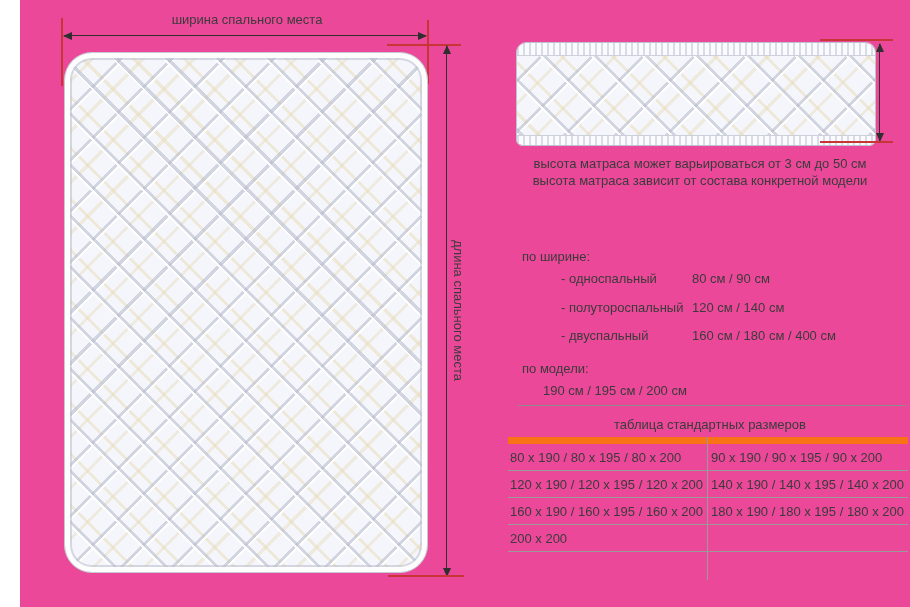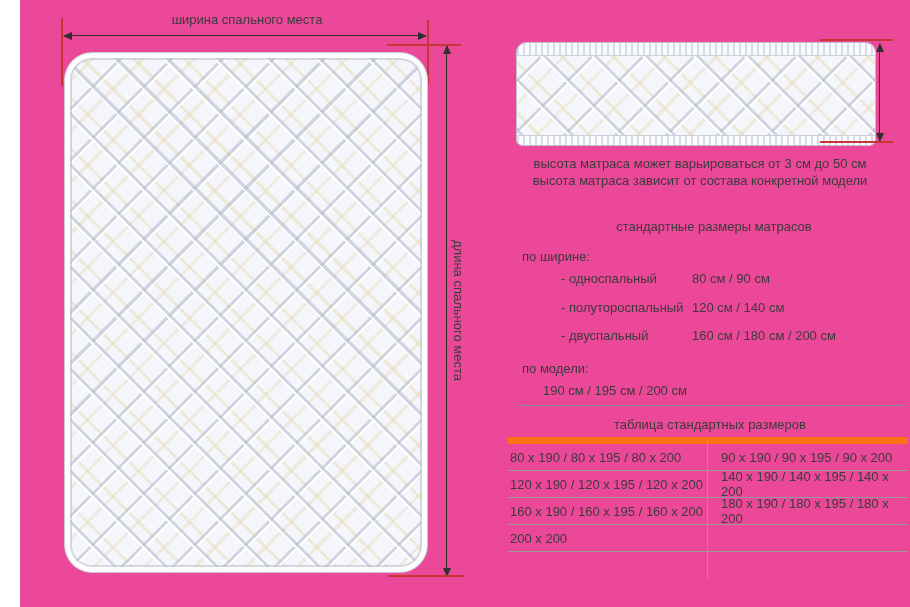--- a/index.html
+++ b/index.html
@@ -58,21 +58,21 @@
   .rot-label{writing-mode:vertical-rl;left:431px;top:240px;height:160px;}
   .notes{left:500px;top:155px;width:360px;line-height:17px;text-align:center;}
   .size-row{left:541px;}
   .size-row .lbl{display:inline-block;width:131px;}
   .rule{background:#8c8c8c;height:1px;}
 
   
   .size-table{left:488px;top:437px;width:400px;border-top:7px solid #f97316;}
   .size-table .trow{display:flex;height:26px;align-items:center;border-bottom:1px solid #999;}
   .size-table .cell-l{width:199px;padding-left:2px;box-sizing:border-box;}
-  .size-table .cell-r{flex:1;padding-left:14px;box-sizing:border-box;}
+  .size-table .cell-r{flex:1;padding-left:4px;box-sizing:border-box;}
   .v-divider{left:687px;top:437px;width:1px;height:143px;background:#999;}
 </style>
 </head>
 <body>
 
 <div class="canvas">
 
   <div class="abs center" style="left:77px;top:12px;width:300px;">ширина спального места</div>
 
   <div class="abs h-arrow" style="left:44px;top:35px;width:362px;"></div>
@@ -97,32 +97,31 @@
 
   <div class="abs v-arrow" style="left:859px;top:44px;height:97px;"></div>
   <div class="abs tick h" style="left:800px;top:39px;width:73px;"></div>
   <div class="abs tick h" style="left:800px;top:141px;width:73px;"></div>
 
   <div class="abs notes">
     <div>высота матраса может варьироваться от 3 см до 50 см</div>
     <div>высота матраса зависит от состава конкретной модели</div>
   </div>
 
-  <div class="abs center" style="left:544px;top:219px;width:300px;">стандартные размеры матрасов</div>
 
   <div class="abs" style="left:502px;top:249px;">по ширине:</div>
 
   <div class="abs size-row" style="top:271px;">
     <span class="lbl">- односпальный</span><span>80 см / 90 см</span>
   </div>
   <div class="abs size-row" style="top:300px;">
     <span class="lbl">- полутороспальный</span><span>120 см / 140 см</span>
   </div>
   <div class="abs size-row" style="top:328px;">
-    <span class="lbl">- двуспальный</span><span>160 см / 180 см / 200 см</span>
+    <span class="lbl">- двуспальный</span><span>160 см / 180 см / 400 см</span>
   </div>
 
   <div class="abs" style="left:502px;top:361px;">по модели:</div>
   <div class="abs" style="left:523px;top:383px;">190 см / 195 см / 200 см</div>
 
   <div class="abs rule" style="left:498px;top:405px;width:388px;"></div>
 
   <div class="abs center" style="left:540px;top:417px;width:300px;">таблица стандартных размеров</div>
 
   <div class="abs size-table">

